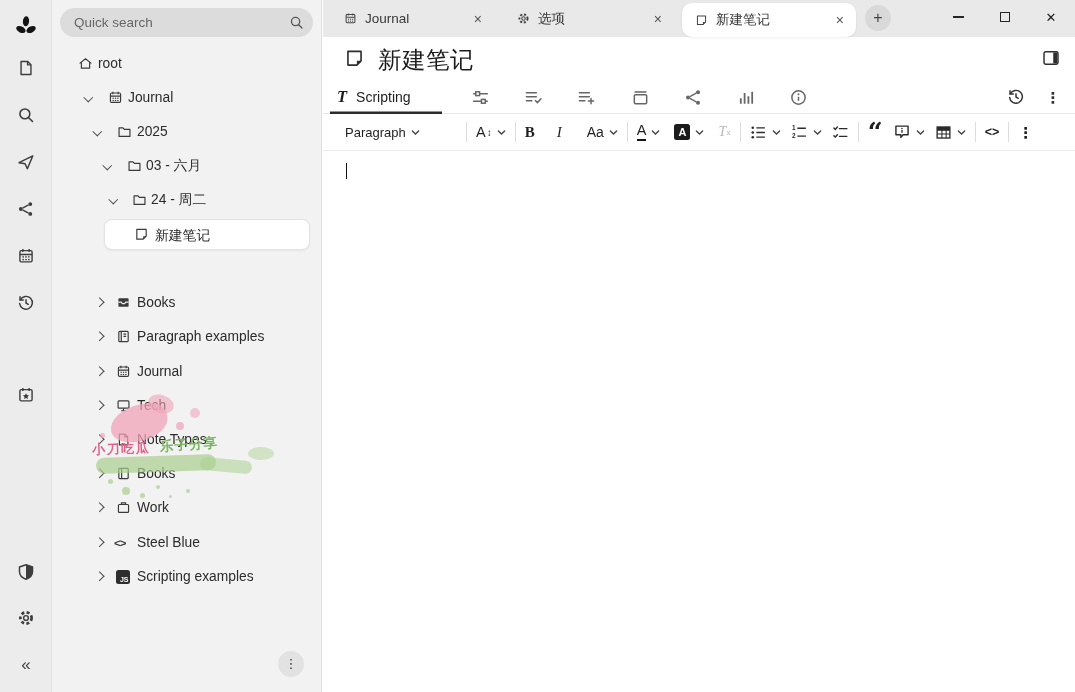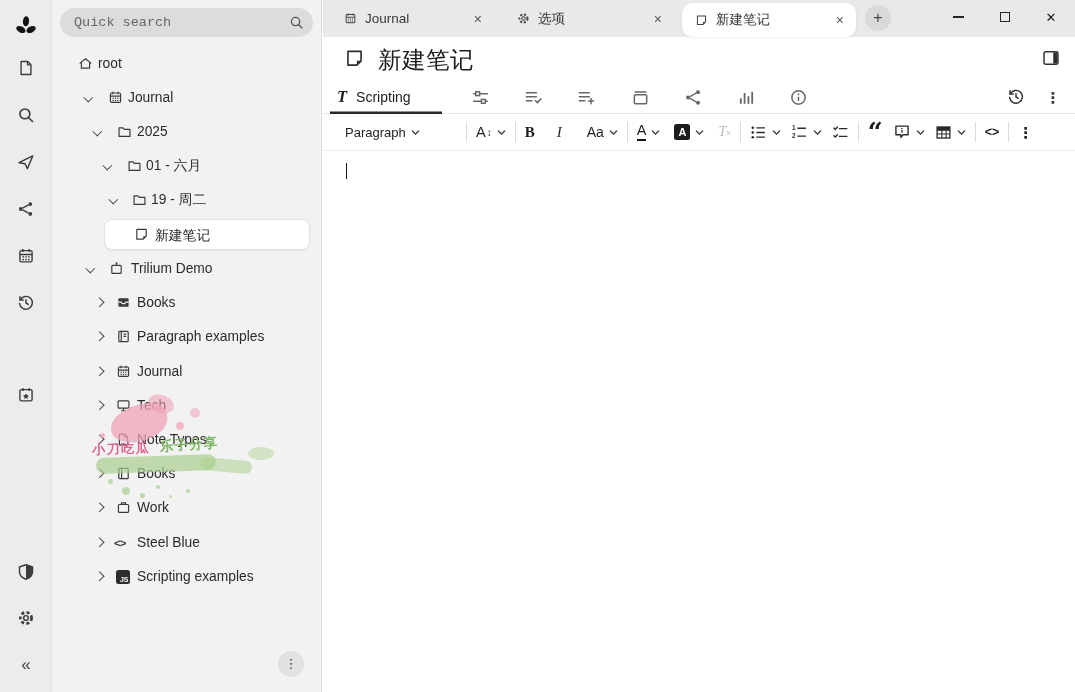--- a/index.html
+++ b/index.html
@@ -8,21 +8,21 @@
   .screen{position:relative;width:1075px;height:692px;background:#fff}
 
   
   .activity-bar{position:absolute;left:0;top:0;width:52px;height:692px;background:#ececec;border-right:1px solid #e3e3e3}
   .abtn{position:absolute;left:14px;width:24px;height:24px;display:flex;align-items:center;justify-content:center;color:#3d3d3d}
   .abtn svg{display:block}
   .collapse-glyph{font-size:17px;color:#444;line-height:1}
 
   
   .tree-panel{position:absolute;left:52px;top:0;width:270px;height:692px;background:#f2f2f2;border-right:1px solid #e0e0e0}
-  .qsearch{position:absolute;left:8px;top:8px;width:253px;height:29px;background:#dcdcdc;border:none;border-radius:15px;padding:0 32px 0 14px;font-size:13.5px;color:#333;outline:none;font-family:Liberation Mono, monospace}
+  .qsearch{position:absolute;left:8px;top:8px;width:253px;height:29px;background:#dcdcdc;border:none;border-radius:15px;padding:0 32px 0 14px;font-size:13.5px;color:#333;outline:none;font-family:Liberation Sans, sans-serif}
   .qsearch::placeholder{color:#666}
   .qsearch-icon{position:absolute;left:237px;top:15px;color:#555}
   .trow{position:absolute;left:8px;width:100%;height:30px;line-height:30px;font-size:13.8px;color:#2b2b2b;white-space:nowrap}
   .trow .chev{position:absolute;width:6.5px;height:6.5px;border-right:1.5px solid #4a4a4a;border-bottom:1.5px solid #4a4a4a;display:inline-block}
   .chev.d{transform:rotate(45deg);top:11px}
   .chev.r{transform:rotate(-45deg);top:11px}
   .trow .ticon{position:absolute;top:7px;color:#3a3a3a}
   .trow .tlabel{position:absolute;top:0}
   .trow.selected{left:52px;width:206px;height:31px;line-height:31px;background:#fff;border:1px solid #e2e2e2;border-radius:8px;box-shadow:0 1px 2px rgba(0,0,0,.05)}
   .codeglyph{font-weight:bold;font-size:11.5px;letter-spacing:-1px;color:#333}
@@ -359,41 +359,34 @@
       <svg class="ticon" style="left:57px" width="15" height="15">
           <use href="#i-folder"></use>
         </svg>
       <span class="tlabel" style="left:77px">2025</span>
     </div>
     <div class="trow" style="top:151px">
       <span class="chev d" style="left:44px"></span>
       <svg class="ticon" style="left:67px" width="15" height="15">
           <use href="#i-folder"></use>
         </svg>
-      <span class="tlabel" style="left:86px">01 - 六月</span>
+      <span class="tlabel" style="left:86px">03 - 六月</span>
     </div>
     <div class="trow" style="top:185px">
       <span class="chev d" style="left:50px"></span>
       <svg class="ticon" style="left:72px" width="15" height="15">
           <use href="#i-folder"></use>
         </svg>
-      <span class="tlabel" style="left:91px">19 - 周二</span>
+      <span class="tlabel" style="left:91px">24 - 周二</span>
     </div>
     <div class="trow selected" style="top:219px">
       <svg class="ticon" style="left:29px" width="15" height="15">
           <use href="#i-note"></use>
         </svg>
       <span class="tlabel" style="left:50px">新建笔记</span>
-    </div>
-    <div class="trow" style="top:254px">
-      <span class="chev d" style="left:27px"></span>
-      <svg class="ticon" style="left:49px" width="15" height="15">
-          <use href="#i-package"></use>
-        </svg>
-      <span class="tlabel" style="left:71px">Trilium Demo</span>
     </div>
     <div class="trow" style="top:288px">
       <span class="chev r" style="left:36px"></span>
       <svg class="ticon" style="left:56px" width="15" height="15">
           <use href="#i-inbox"></use>
         </svg>
       <span class="tlabel" style="left:77px">Books</span>
     </div>
     <div class="trow" style="top:322px">
       <span class="chev r" style="left:36px"></span>

